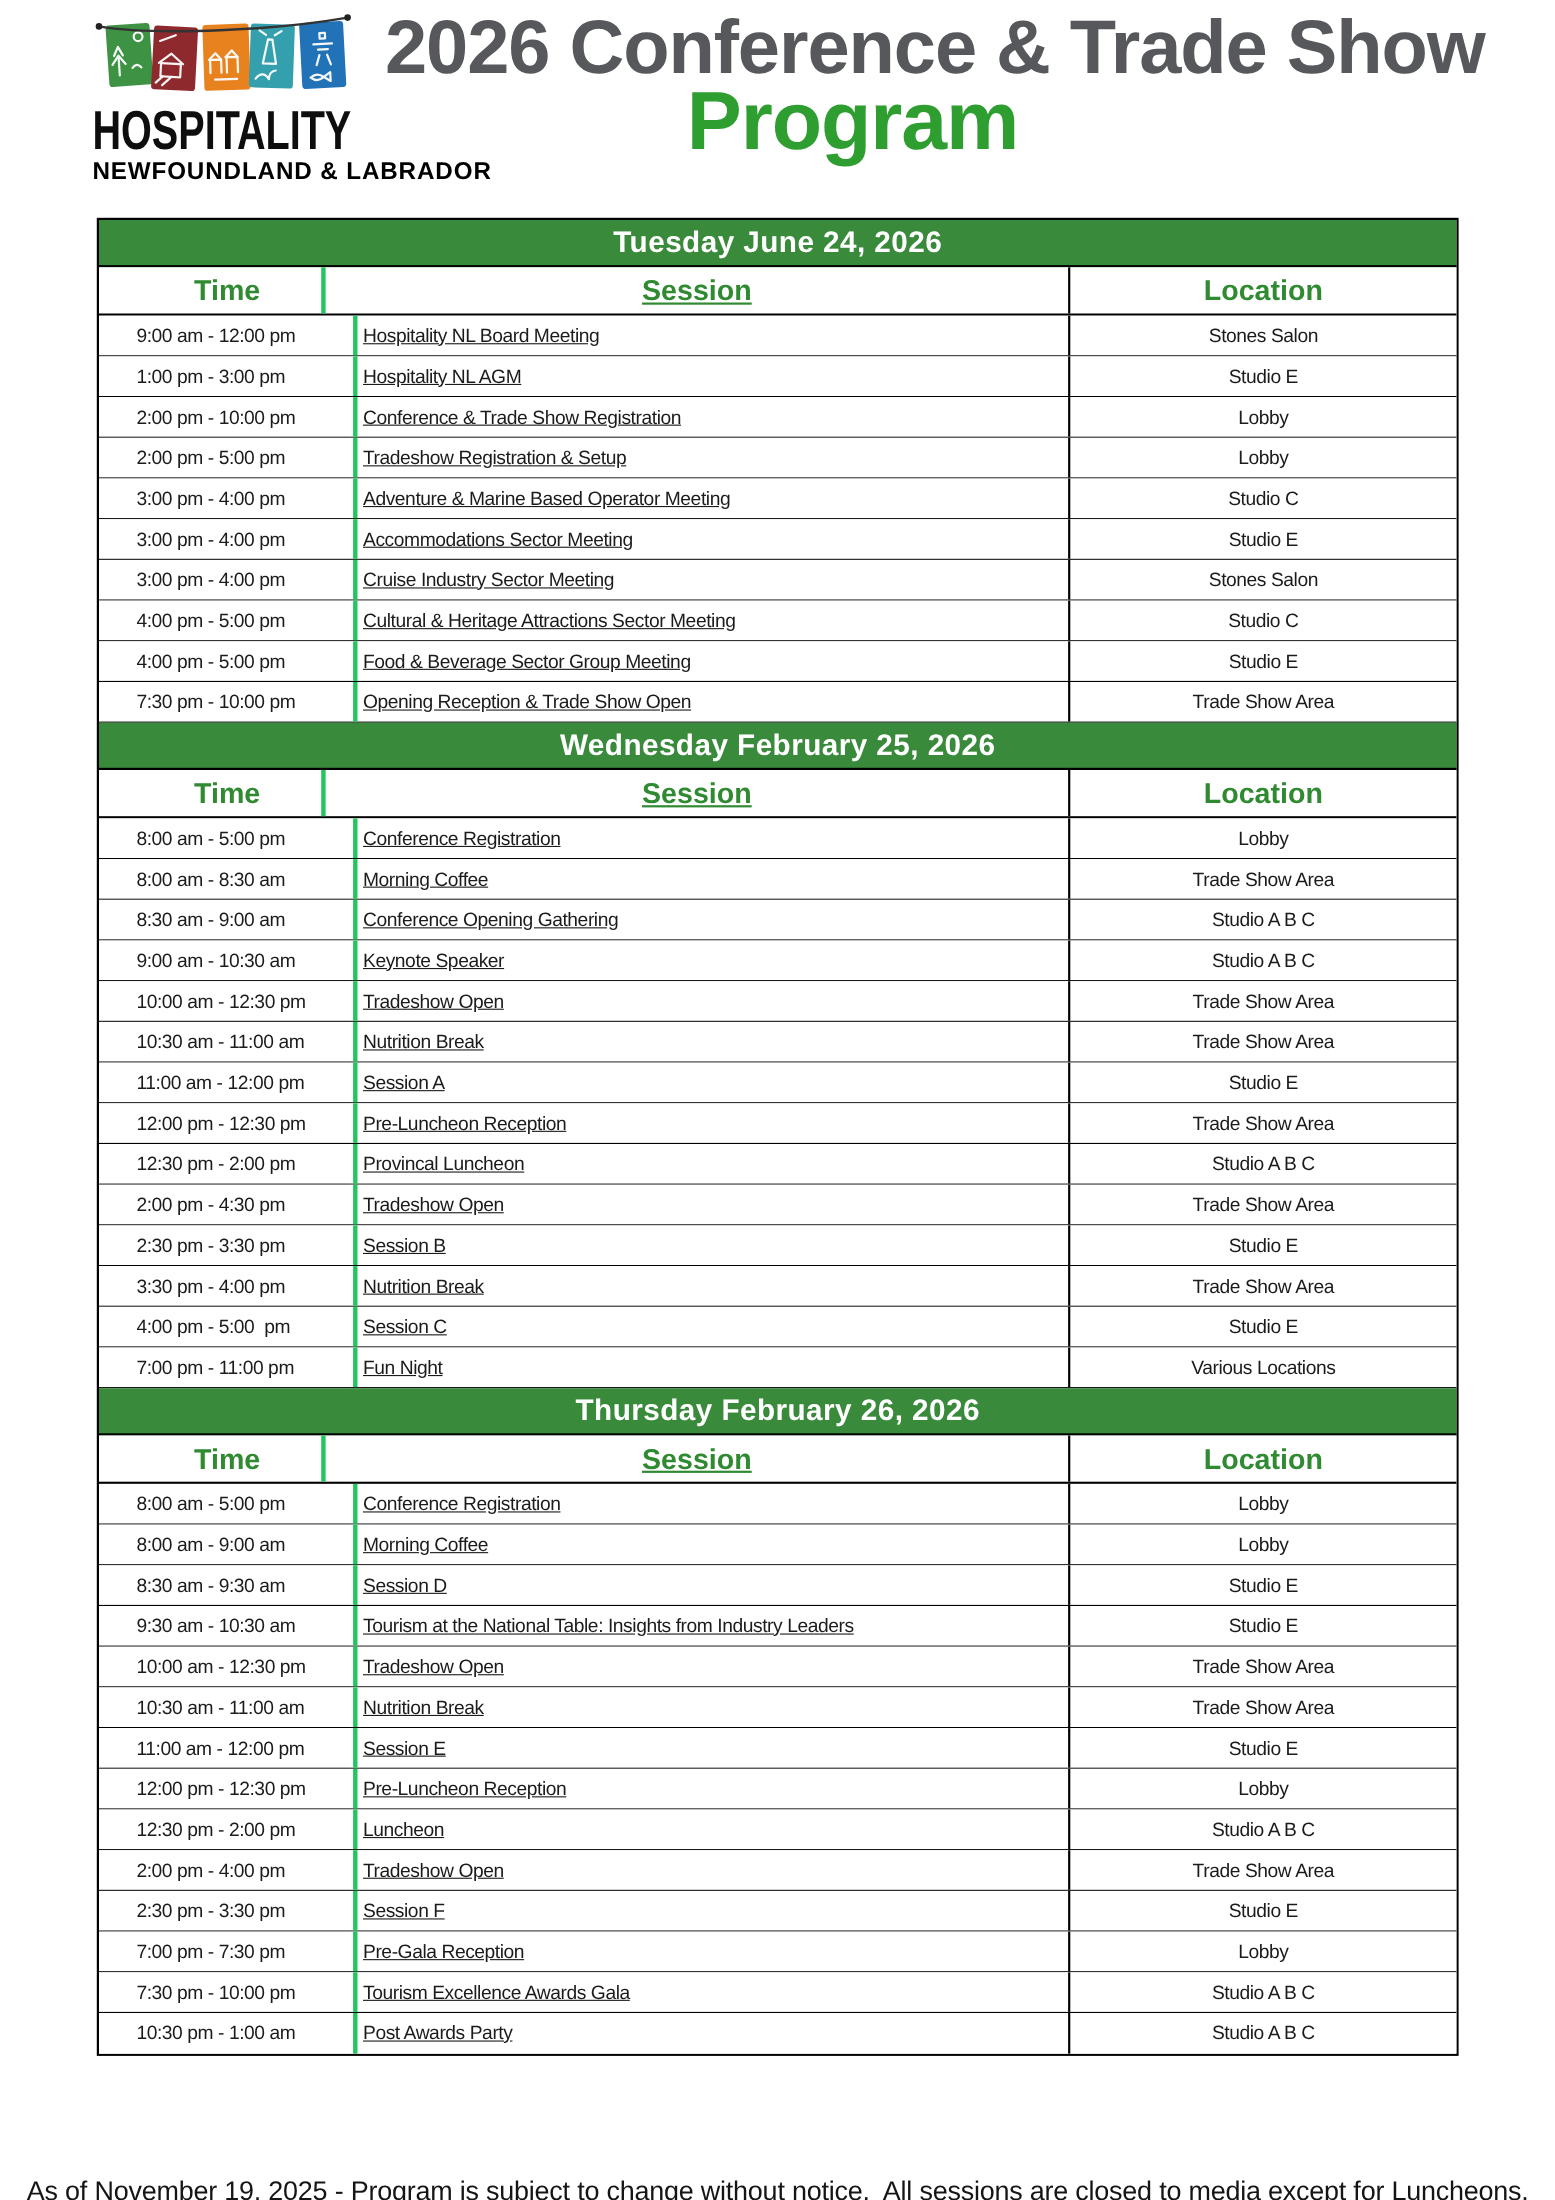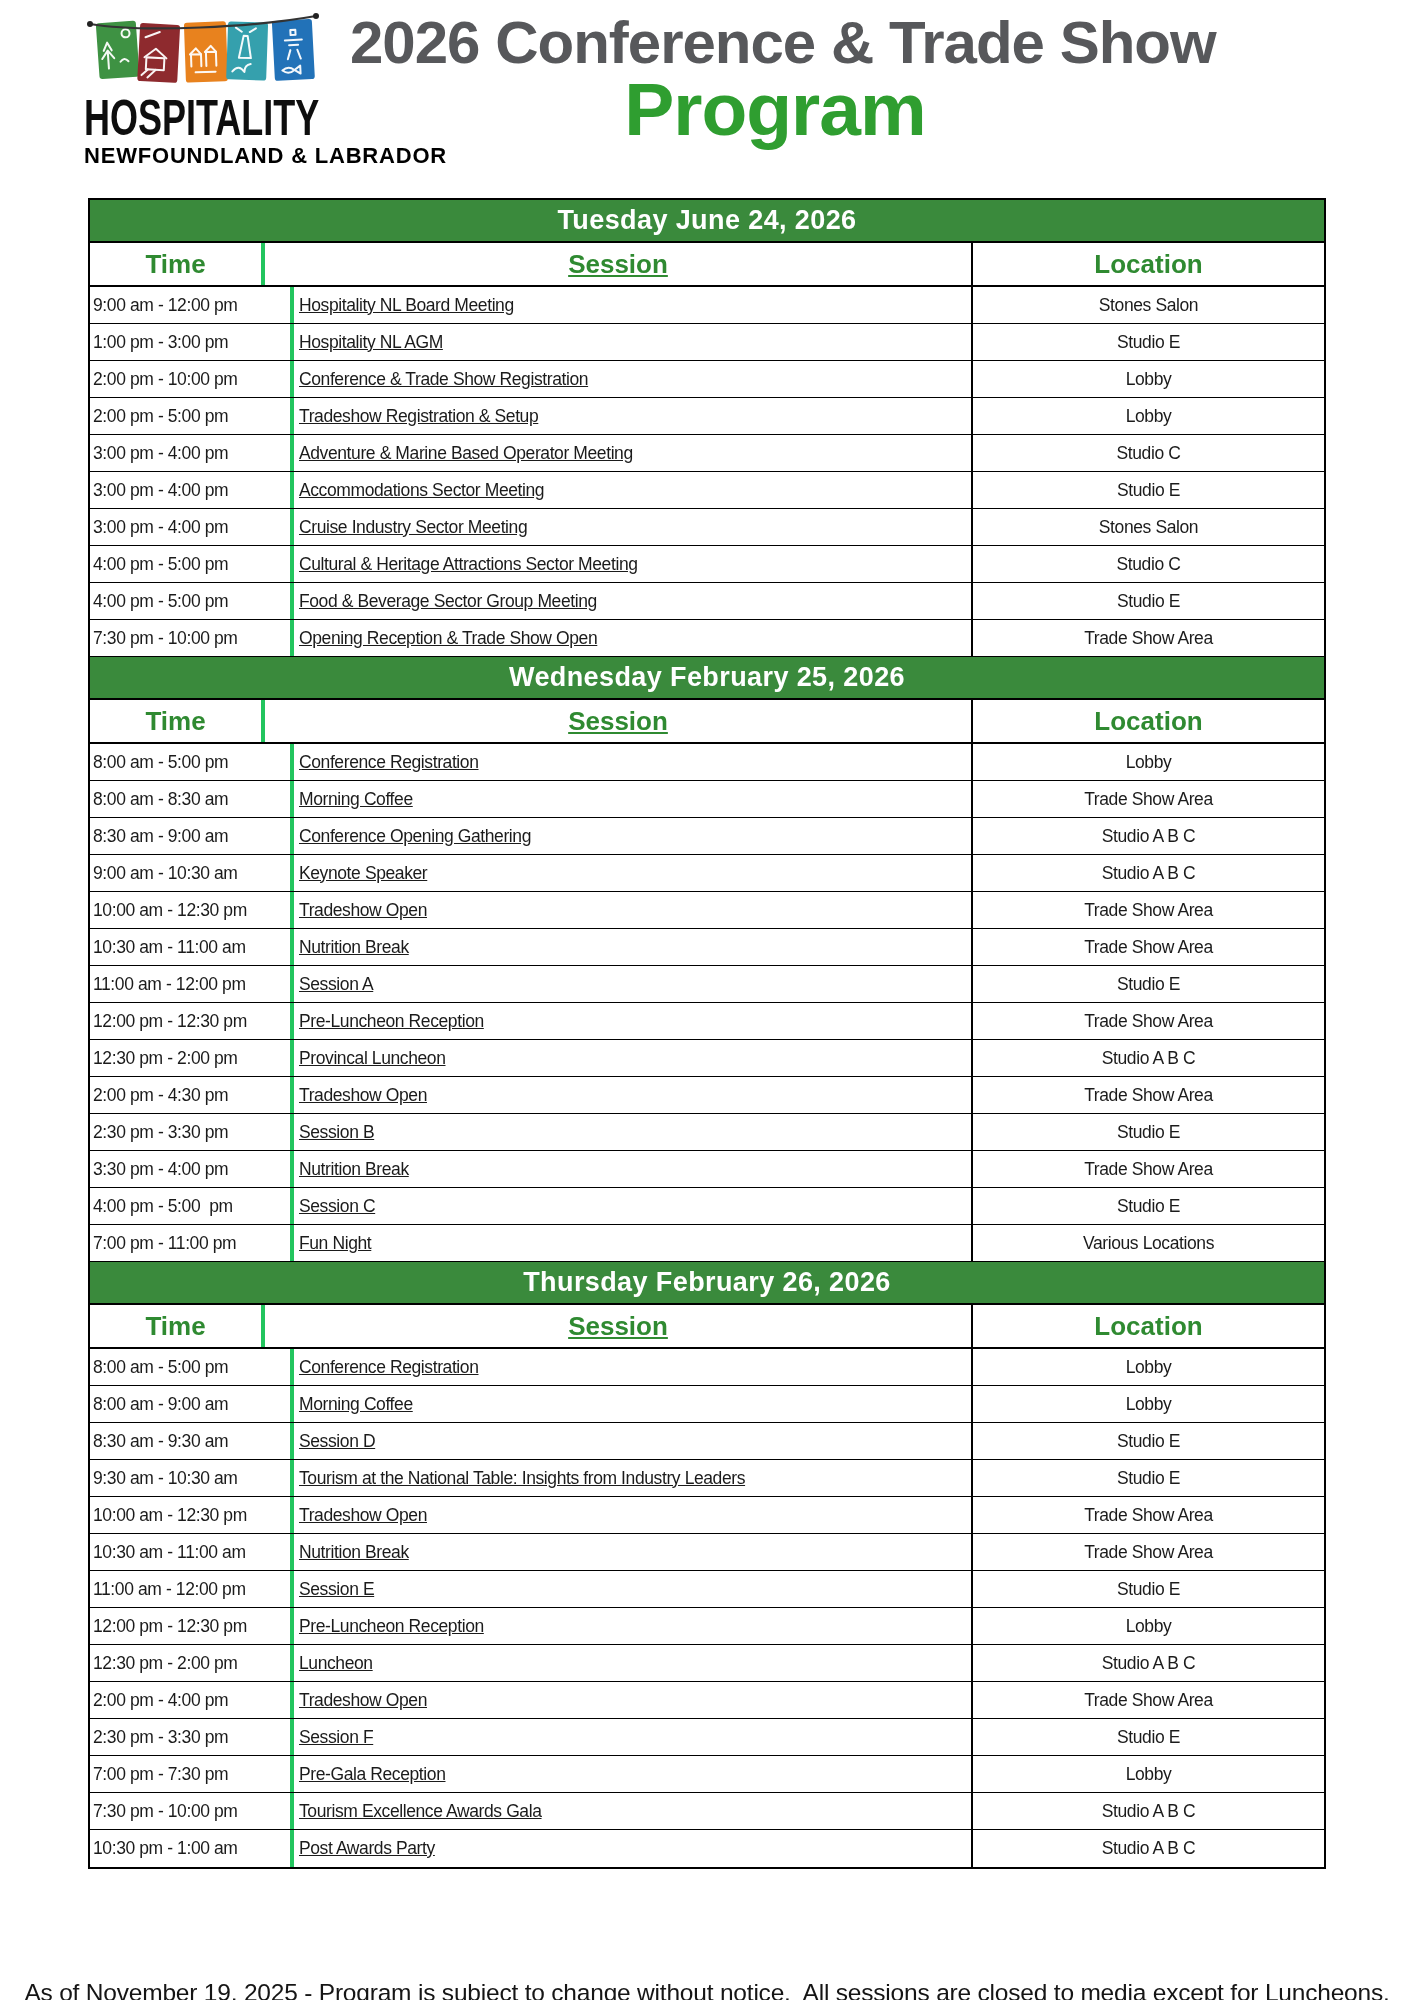--- a/index.html
+++ b/index.html
@@ -36,21 +36,21 @@
     font-size: 22px;
     color: #000000;
     letter-spacing: 0.8px;
     white-space: nowrap;
     margin-top: 1px;
     font-weight: bold;
   }
   .title-block { position: absolute; left: 350px; top: 14px; width: 850px; text-align: center; }
   .title-main {
     font-weight: bold;
-    font-size: 60px;
+    font-size: 69px;
     line-height: 58px;
     color: var(--title-gray);
     letter-spacing: -1px;
     white-space: nowrap;
   }
   .title-sub {
     font-weight: bold;
     font-size: 75px;
     line-height: 74px;
     color: var(--program-green);
@@ -82,21 +82,21 @@
   .day:last-child .row:last-child { border-bottom: 0; }
   .cell {
     display: flex;
     align-items: center;
     font-size: 17.5px;
     letter-spacing: -0.4px;
     color: #1b1b1b;
     white-space: pre-wrap;
     overflow: hidden;
   }
-  .cell.time { width: 171px; padding-left: 3px; }
+  .cell.time { width: 171px; padding-left: 3px; margin-left: 31px; }
   .cell.session { flex: 1; padding-left: 5px; border-left: 4px solid #22c55e; text-decoration: underline; }
   .cell.location { width: 353px; justify-content: center; border-left: 2px solid #000; text-align: center; }
   .head-row .cell {
     font-size: 26px;
     font-weight: bold;
     color: var(--green-text);
     letter-spacing: 0px;
     justify-content: center;
     padding-left: 0;
   }

